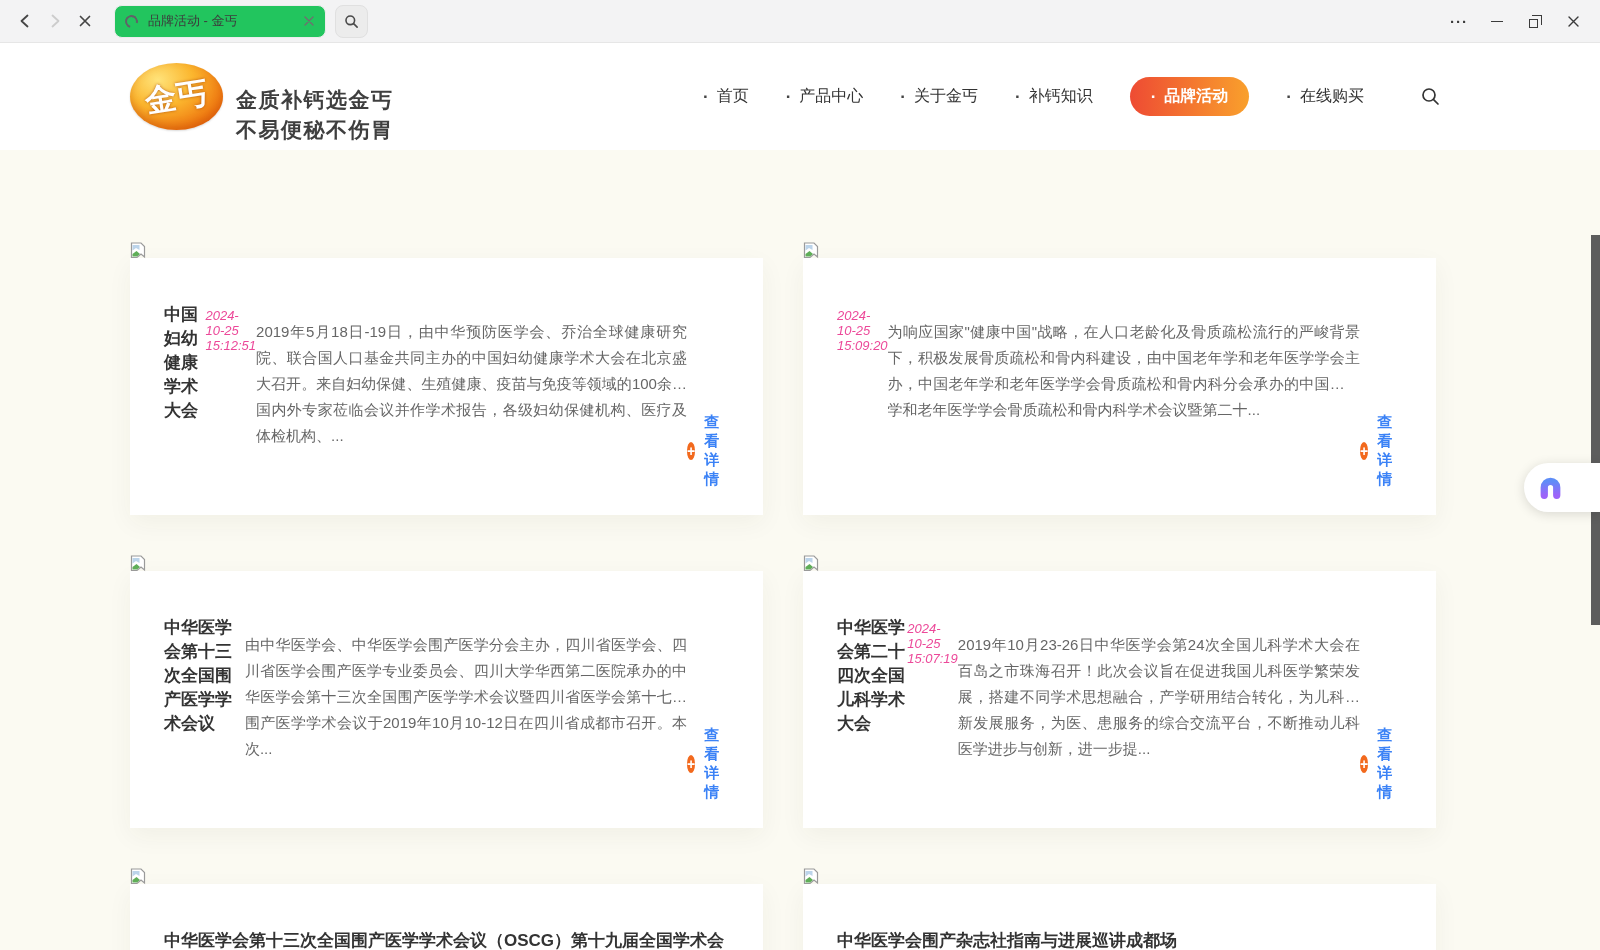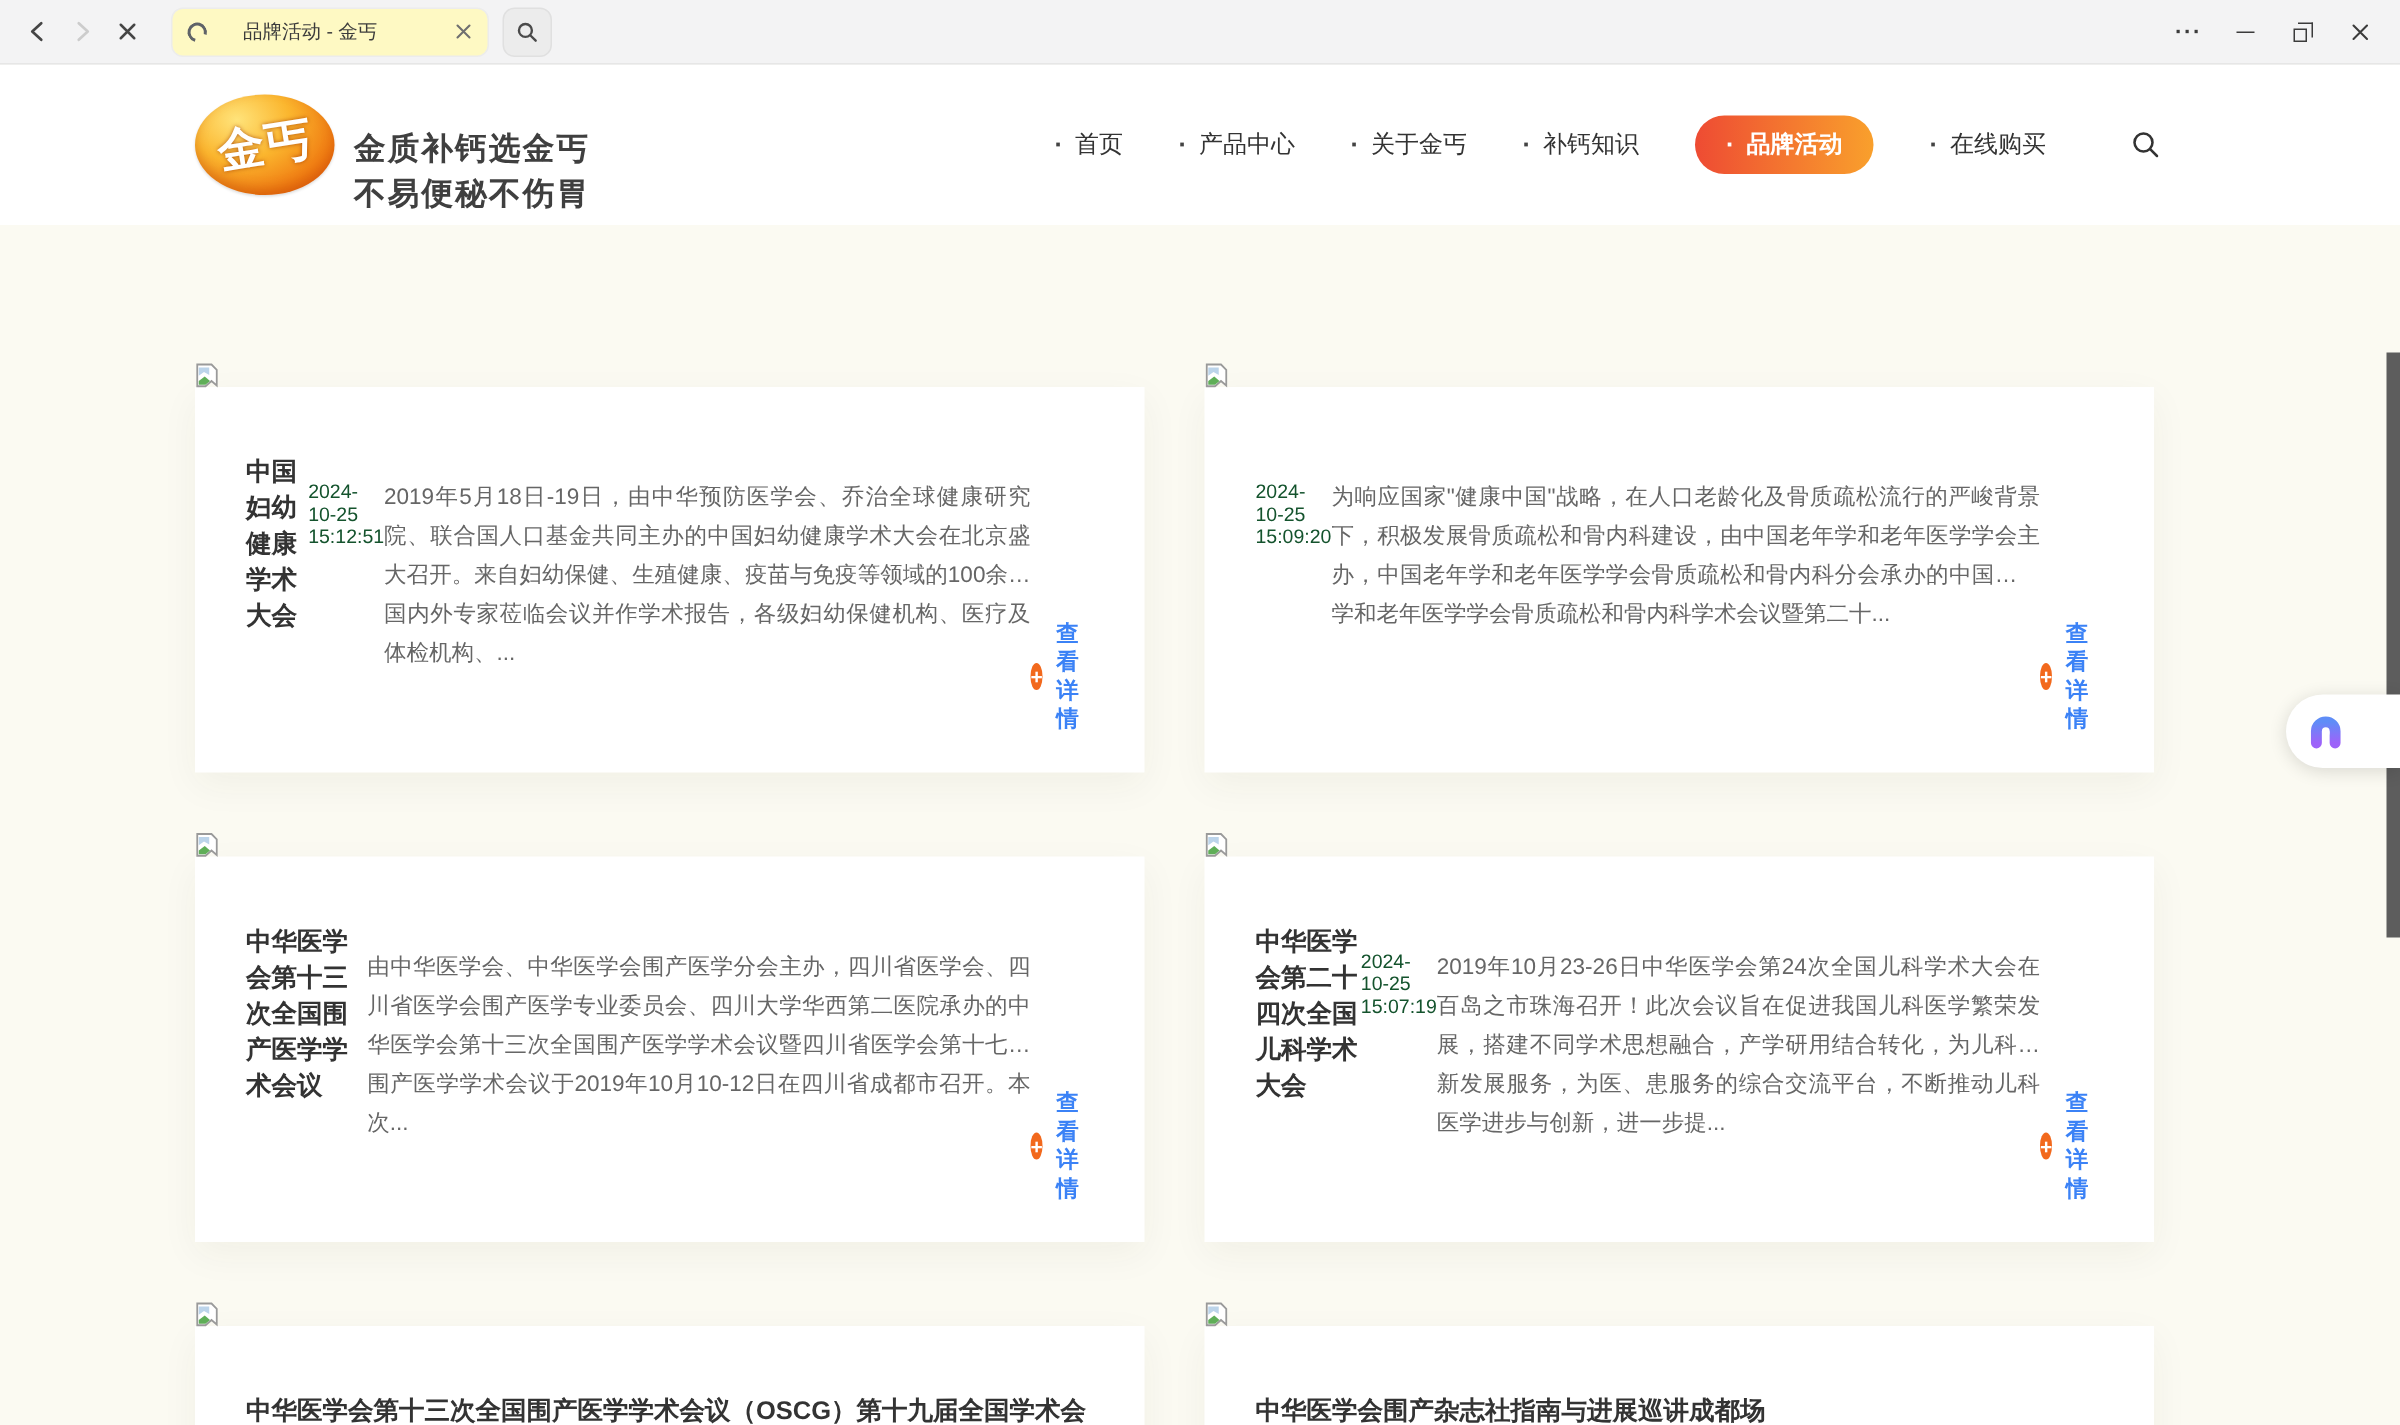--- a/index.html
+++ b/index.html
@@ -12,25 +12,24 @@
 
   
   .chrome {
     height: 43px; background: #f3f3f4;
     border-bottom: 1px solid #e6e6e6;
     display: flex; align-items: center;
     padding-left: 10px; position: relative;
   }
   .nav-btn { width: 30px; height: 30px; display: flex; align-items: center; justify-content: center; border-radius: 6px; }
   .tab {
-    width: 212px; height: 33px; background: #fef9c3;
+    width: 212px; height: 33px; background: #22c55e;
     border: 1px solid #ececec; border-radius: 8px;
     margin-left: 14px; display: flex; align-items: center;
     padding: 0 10px;
-    gap: 14px;
   }
   .spinner {
     width: 13px; height: 13px; border-radius: 50%;
     border: 2.6px solid #5f6368; border-bottom-color: transparent;
     transform: rotate(-30deg); flex: none;
   }
   .tab-title { font-size: 13px; color: #3c3c3c; margin-left: 10px; flex: 1; white-space: nowrap; overflow: hidden; }
   .chrome-search-btn {
     width: 33px; height: 33px; background: #ececec;
     border: 1px solid #e0e0e0; border-radius: 8px; margin-left: 9px;
@@ -85,21 +84,21 @@
     column-gap: 40px; row-gap: 40px;
   }
   .broken-img { display: block; margin-bottom: -1px; }
   .card {
     background: #fff; height: 257px;
     box-shadow: 0 8px 24px rgba(60,55,20,.05);
     padding: 45px 34px 26px;
     display: flex; flex-direction: row;
   }
   .card-title { font-size: 17px; font-weight: bold; color: #333; line-height: 24px; }
-  .card-date { font-size: 13px; color: #14532d; margin-top: 17px; }
+  .card-date { font-size: 13px; color: #ec4899; margin-top: 5px; font-style: italic; }
   .card-excerpt {
     font-size: 15px; color: #666; line-height: 26px; margin-top: 16px;
     display: -webkit-box; -webkit-line-clamp: 3; -webkit-box-orient: vertical; overflow: hidden;
     text-align: justify;
   }
   .card-link { margin-top: auto; display: flex; align-items: center; gap: 9px; cursor: pointer; }
   .plus-circle {
     width: 18px; height: 18px; border-radius: 50%; background: #f2691d;
     color: #fff; font-size: 14px; font-weight: bold;
     display: flex; align-items: center; justify-content: center; line-height: 1; padding-bottom: 1px;

